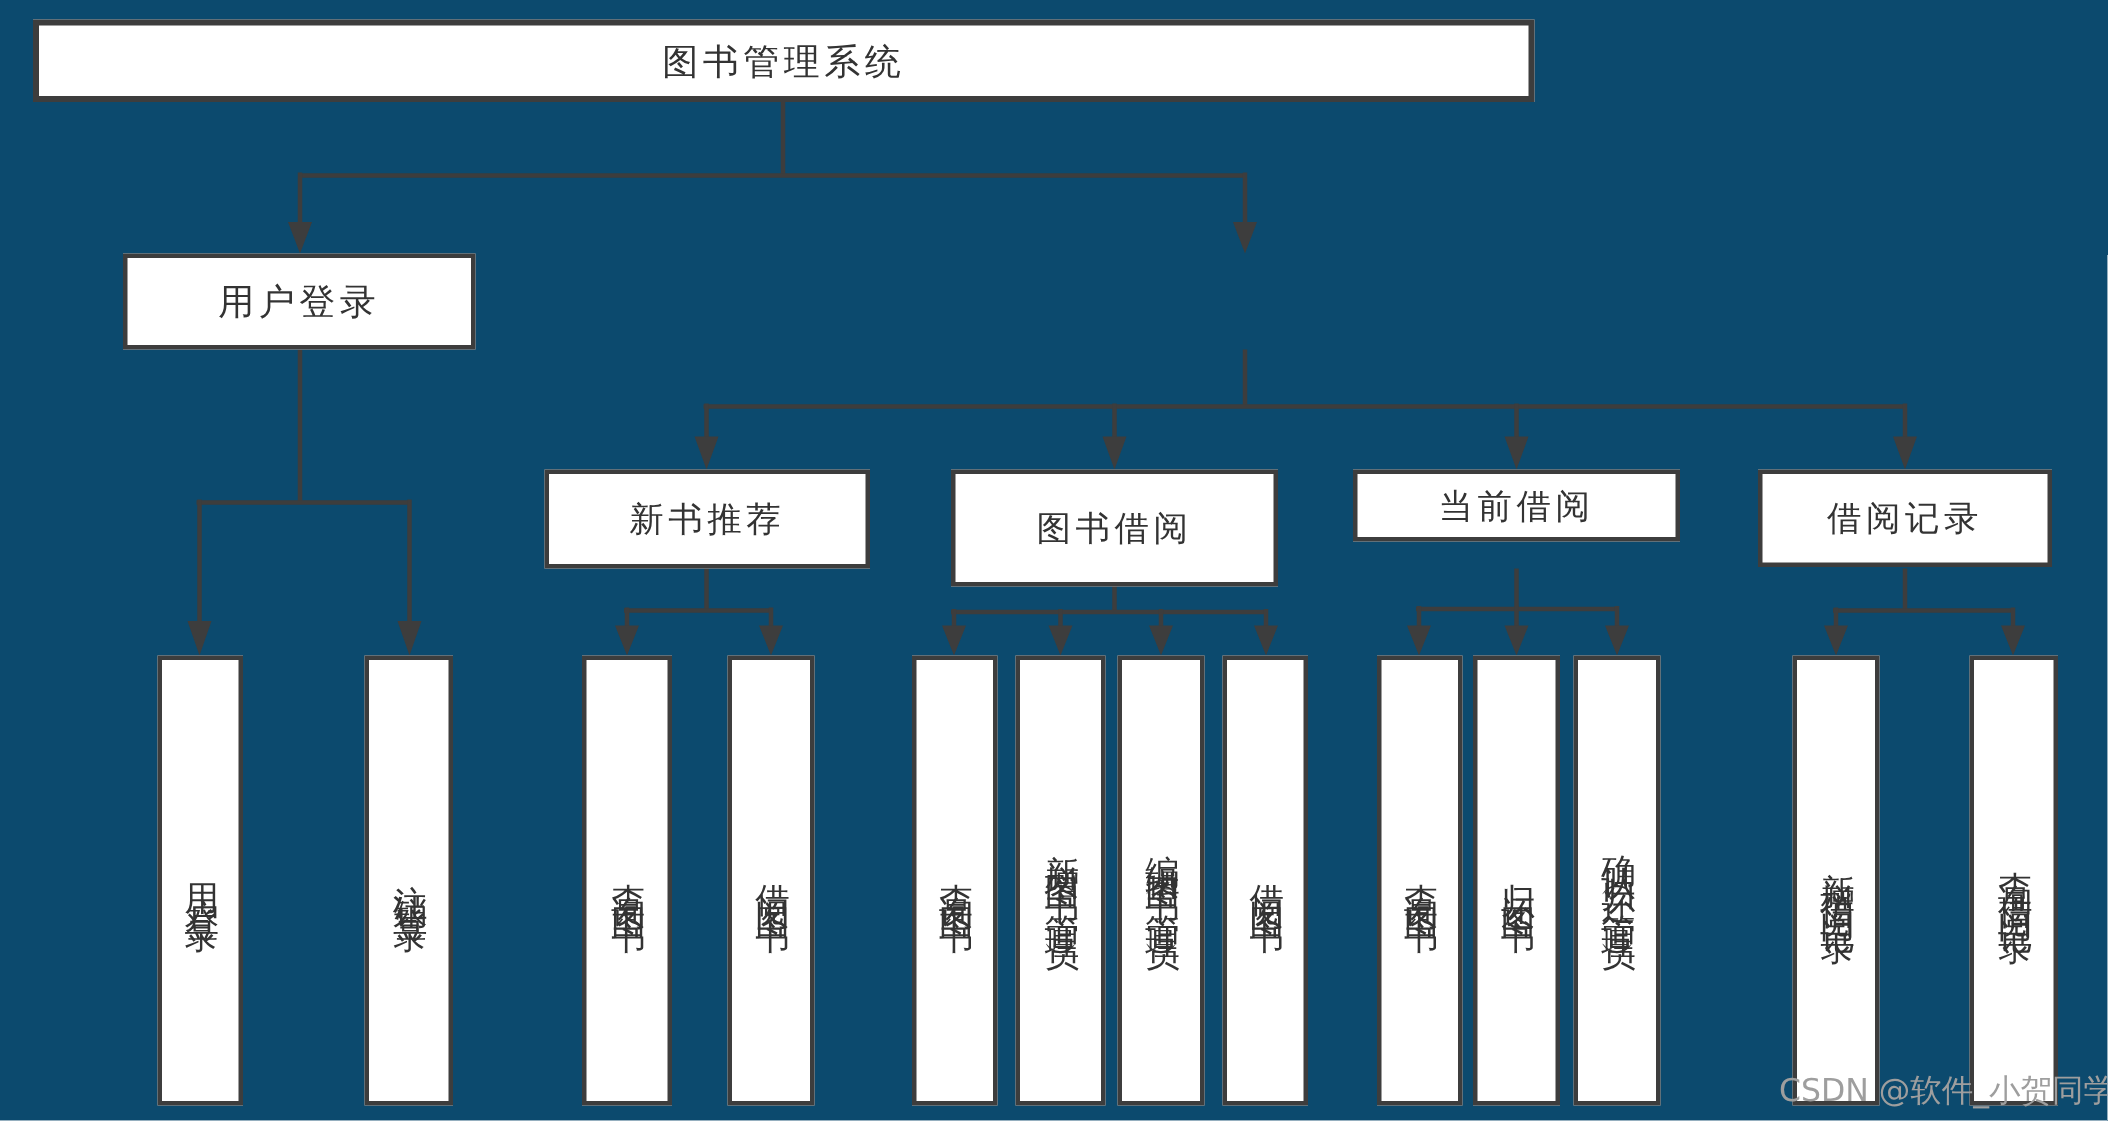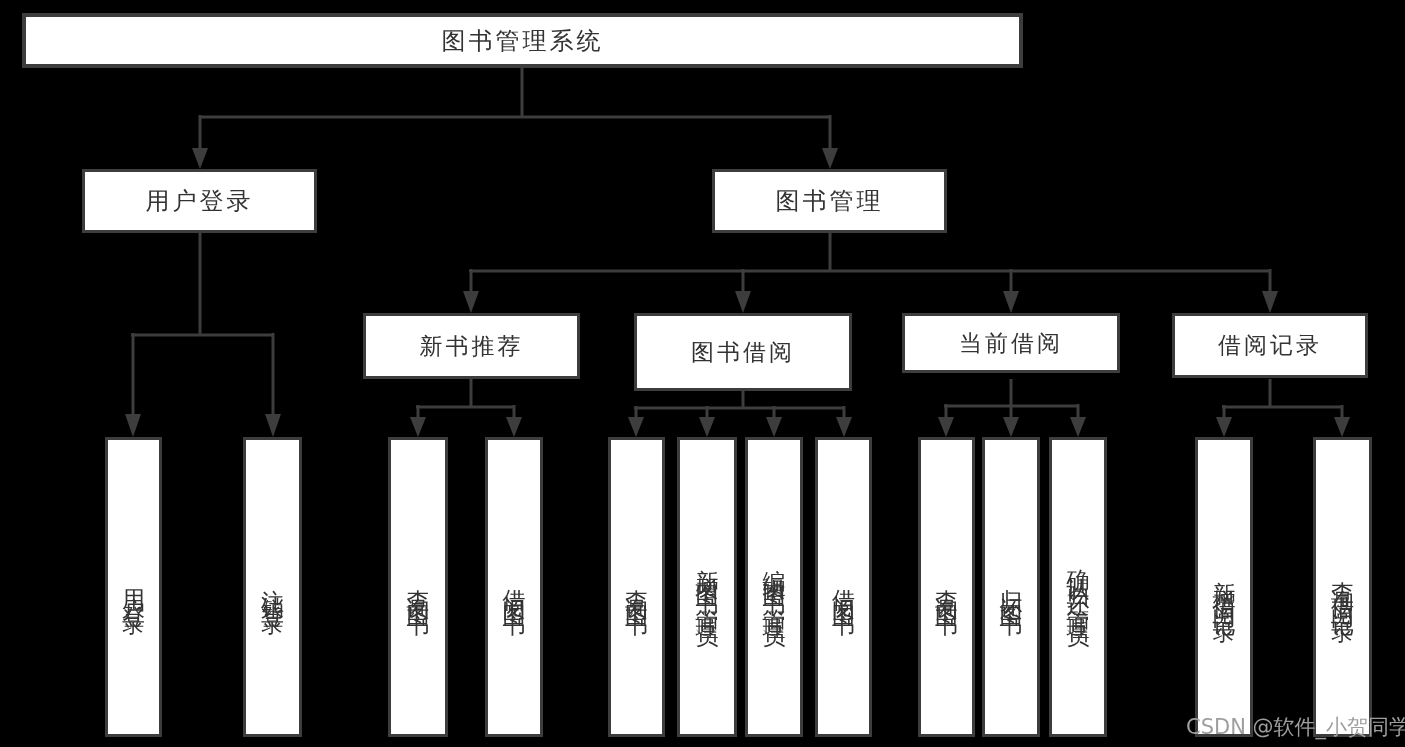--- a/index.html
+++ b/index.html
@@ -1,19 +1,19 @@
 <!DOCTYPE html>
 <html><head>
 <meta charset="utf-8">
 <style>
   html,body{margin:0;padding:0;background:#ffffff;}
   #canvas{
     position:relative;
     width:1405px;height:747px;
-    background:#000000;
+    background:#0c4a6e;
     font-family:"DejaVu Sans","Liberation Sans",sans-serif;
     overflow:hidden;
   }
   #connector-svg{position:absolute;left:0;top:0;width:1405px;height:747px;}
   .node{
     position:absolute;
     box-sizing:border-box;
     border:3px solid #3d3d3d;
     background:#ffffff;
     display:flex;align-items:center;justify-content:center;
@@ -29,21 +29,21 @@
     line-height:1;
   }
   
   .n-root{left:22px;top:13px;width:1001px;height:55px;border-width:4px;}
   
   .n-login{left:82px;top:169px;width:235px;height:64px;}
   .n-mgmt{left:712px;top:169px;width:235px;height:64px;}
   
   .n-newbook{left:363px;top:313px;width:217px;height:66px;align-items:center;}
   .n-borrow{left:634px;top:313px;width:218px;height:78px;}
-  .n-current{left:902px;top:313px;width:218px;height:60px;}
+  .n-current{left:902px;top:313px;width:218px;height:48px;}
   .n-record{left:1172px;top:313px;width:196px;height:65px;}
   
   .leaf{top:437px;height:300px;}
   .l1{left:105px;width:57px;}
   .l2{left:243px;width:59px;}
   .l3{left:388px;width:60px;}
   .l4{left:485px;width:58px;}
   .l5{left:608px;width:57px;}
   .l6{left:677px;width:60px;}
   .l7{left:745px;width:58px;}
@@ -145,23 +145,20 @@
     </g>
   </svg>
 
   <div class="node n-root">
     <span class="hlabel">图书管理系统</span>
   </div>
 
   <div class="node n-login">
     <span class="hlabel">用户登录</span>
   </div>
-  <div class="node n-mgmt">
-    <span class="hlabel">图书管理</span>
-  </div>
 
   <div class="node lv3 n-newbook">
     <span class="hlabel">新书推荐</span>
   </div>
   <div class="node lv3 n-borrow">
     <span class="hlabel">图书借阅</span>
   </div>
   <div class="node lv3 n-current">
     <span class="hlabel">当前借阅</span>
   </div>

